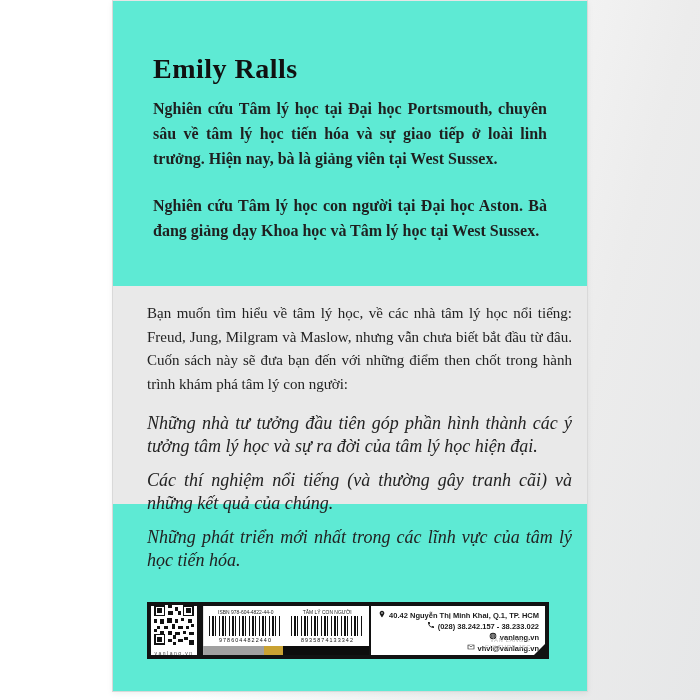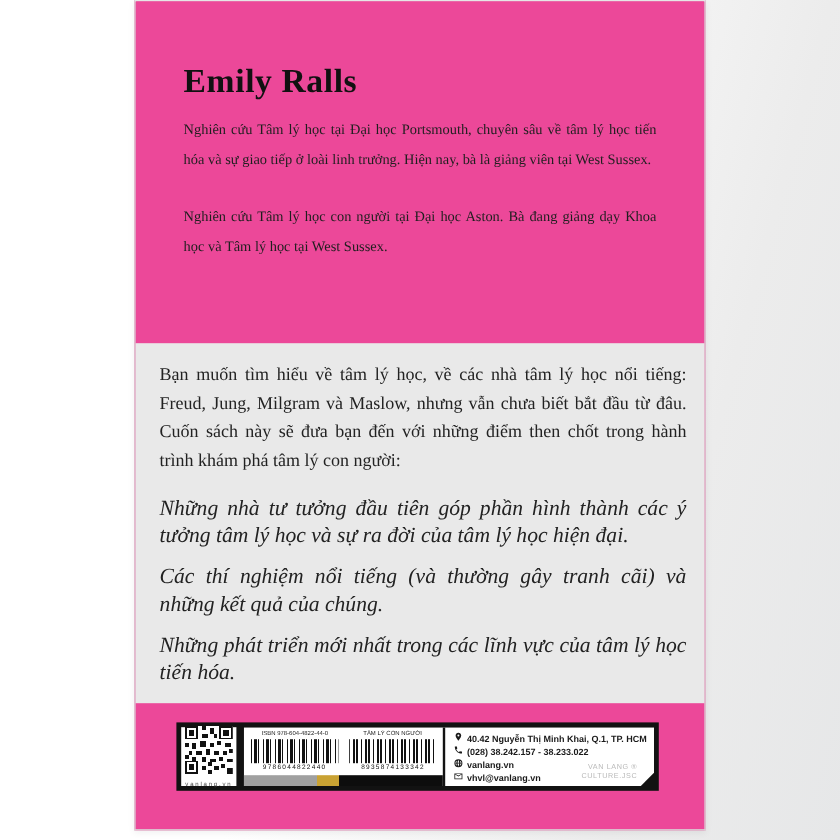--- a/index.html
+++ b/index.html
@@ -4,36 +4,36 @@
 <style>
   html,body{margin:0;padding:0;}
   body{
     width:700px;height:700px;overflow:hidden;
     background:linear-gradient(105deg,#ffffff 0%,#ffffff 42%,#ececec 78%,#e6e7e8 100%);
     font-family:"Liberation Serif", serif;
     -webkit-font-smoothing:antialiased;
   }
   .book{
     position:absolute;left:112px;top:0;width:476px;height:692px;
-    background:#ec4899;
+    background:#5eead4;
     border:1px solid #d9d9d9;border-top-color:#e6e6e6;
     box-sizing:border-box;
     box-shadow:0 2px 6px rgba(0,0,0,0.06);
   }
   .authors{padding:52px 40px 0 40px;color:#1b1b1b;}
   .author-name{
     font-size:28px;font-weight:bold;margin:0 0 10px 0;letter-spacing:0.5px;color:#111;
   }
   .author-bio{
-    font-size:12px;line-height:25px;margin:11px 0 22px 0;text-align:justify;color:#1f1f1f;
+    font-size:16px;line-height:25px;margin:11px 0 22px 0;text-align:justify;color:#1f1f1f;font-weight:bold;
   }
   .summary-panel{
-    position:absolute;left:0;top:285px;width:100%;height:300px;
+    position:absolute;left:0;top:285px;width:100%;height:218px;
     background:#e9e9e9;box-sizing:border-box;
-    padding:16px 15px 0 20px;color:#222;
+    padding:16px 15px 0 34px;color:#222;
   }
   .summary-intro{
     font-size:15px;line-height:23.5px;margin:0 0 16px 0;text-align:justify;
   }
   .summary-bullet{
     font-size:18px;line-height:22.5px;margin:0 0 12px 0;font-style:italic;text-align:justify;
   }
   
   .footer-bar{
     position:absolute;left:34px;top:601px;width:402px;height:57px;
@@ -67,21 +67,21 @@
     position:absolute;left:0;right:0;bottom:0;height:9px;
     background:linear-gradient(90deg,#a0a0a0 0 37%,#c9a233 37% 48%,#0d0d0d 48% 100%);
   }
   .divider{width:2px;background:#121212;}
   .contact{
     flex:1;padding:4px 6px 3px 7px;position:relative;box-sizing:border-box;
     color:#1a1a1a;
   }
   .contact-line{
     display:flex;align-items:center;gap:3px;
-    font-size:7.5px;font-weight:bold;line-height:11px;white-space:nowrap;
+    font-size:7.5px;font-weight:bold;line-height:11px;white-space:nowrap;justify-content:flex-end;
   }
   .contact-line svg{flex:0 0 auto;}
   .publisher-logo{
     position:absolute;right:14px;bottom:4px;text-align:right;
     color:#b9b9b9;font-size:6px;line-height:7px;letter-spacing:0.5px;
   }
 </style>
 </head>
 <body>
 

